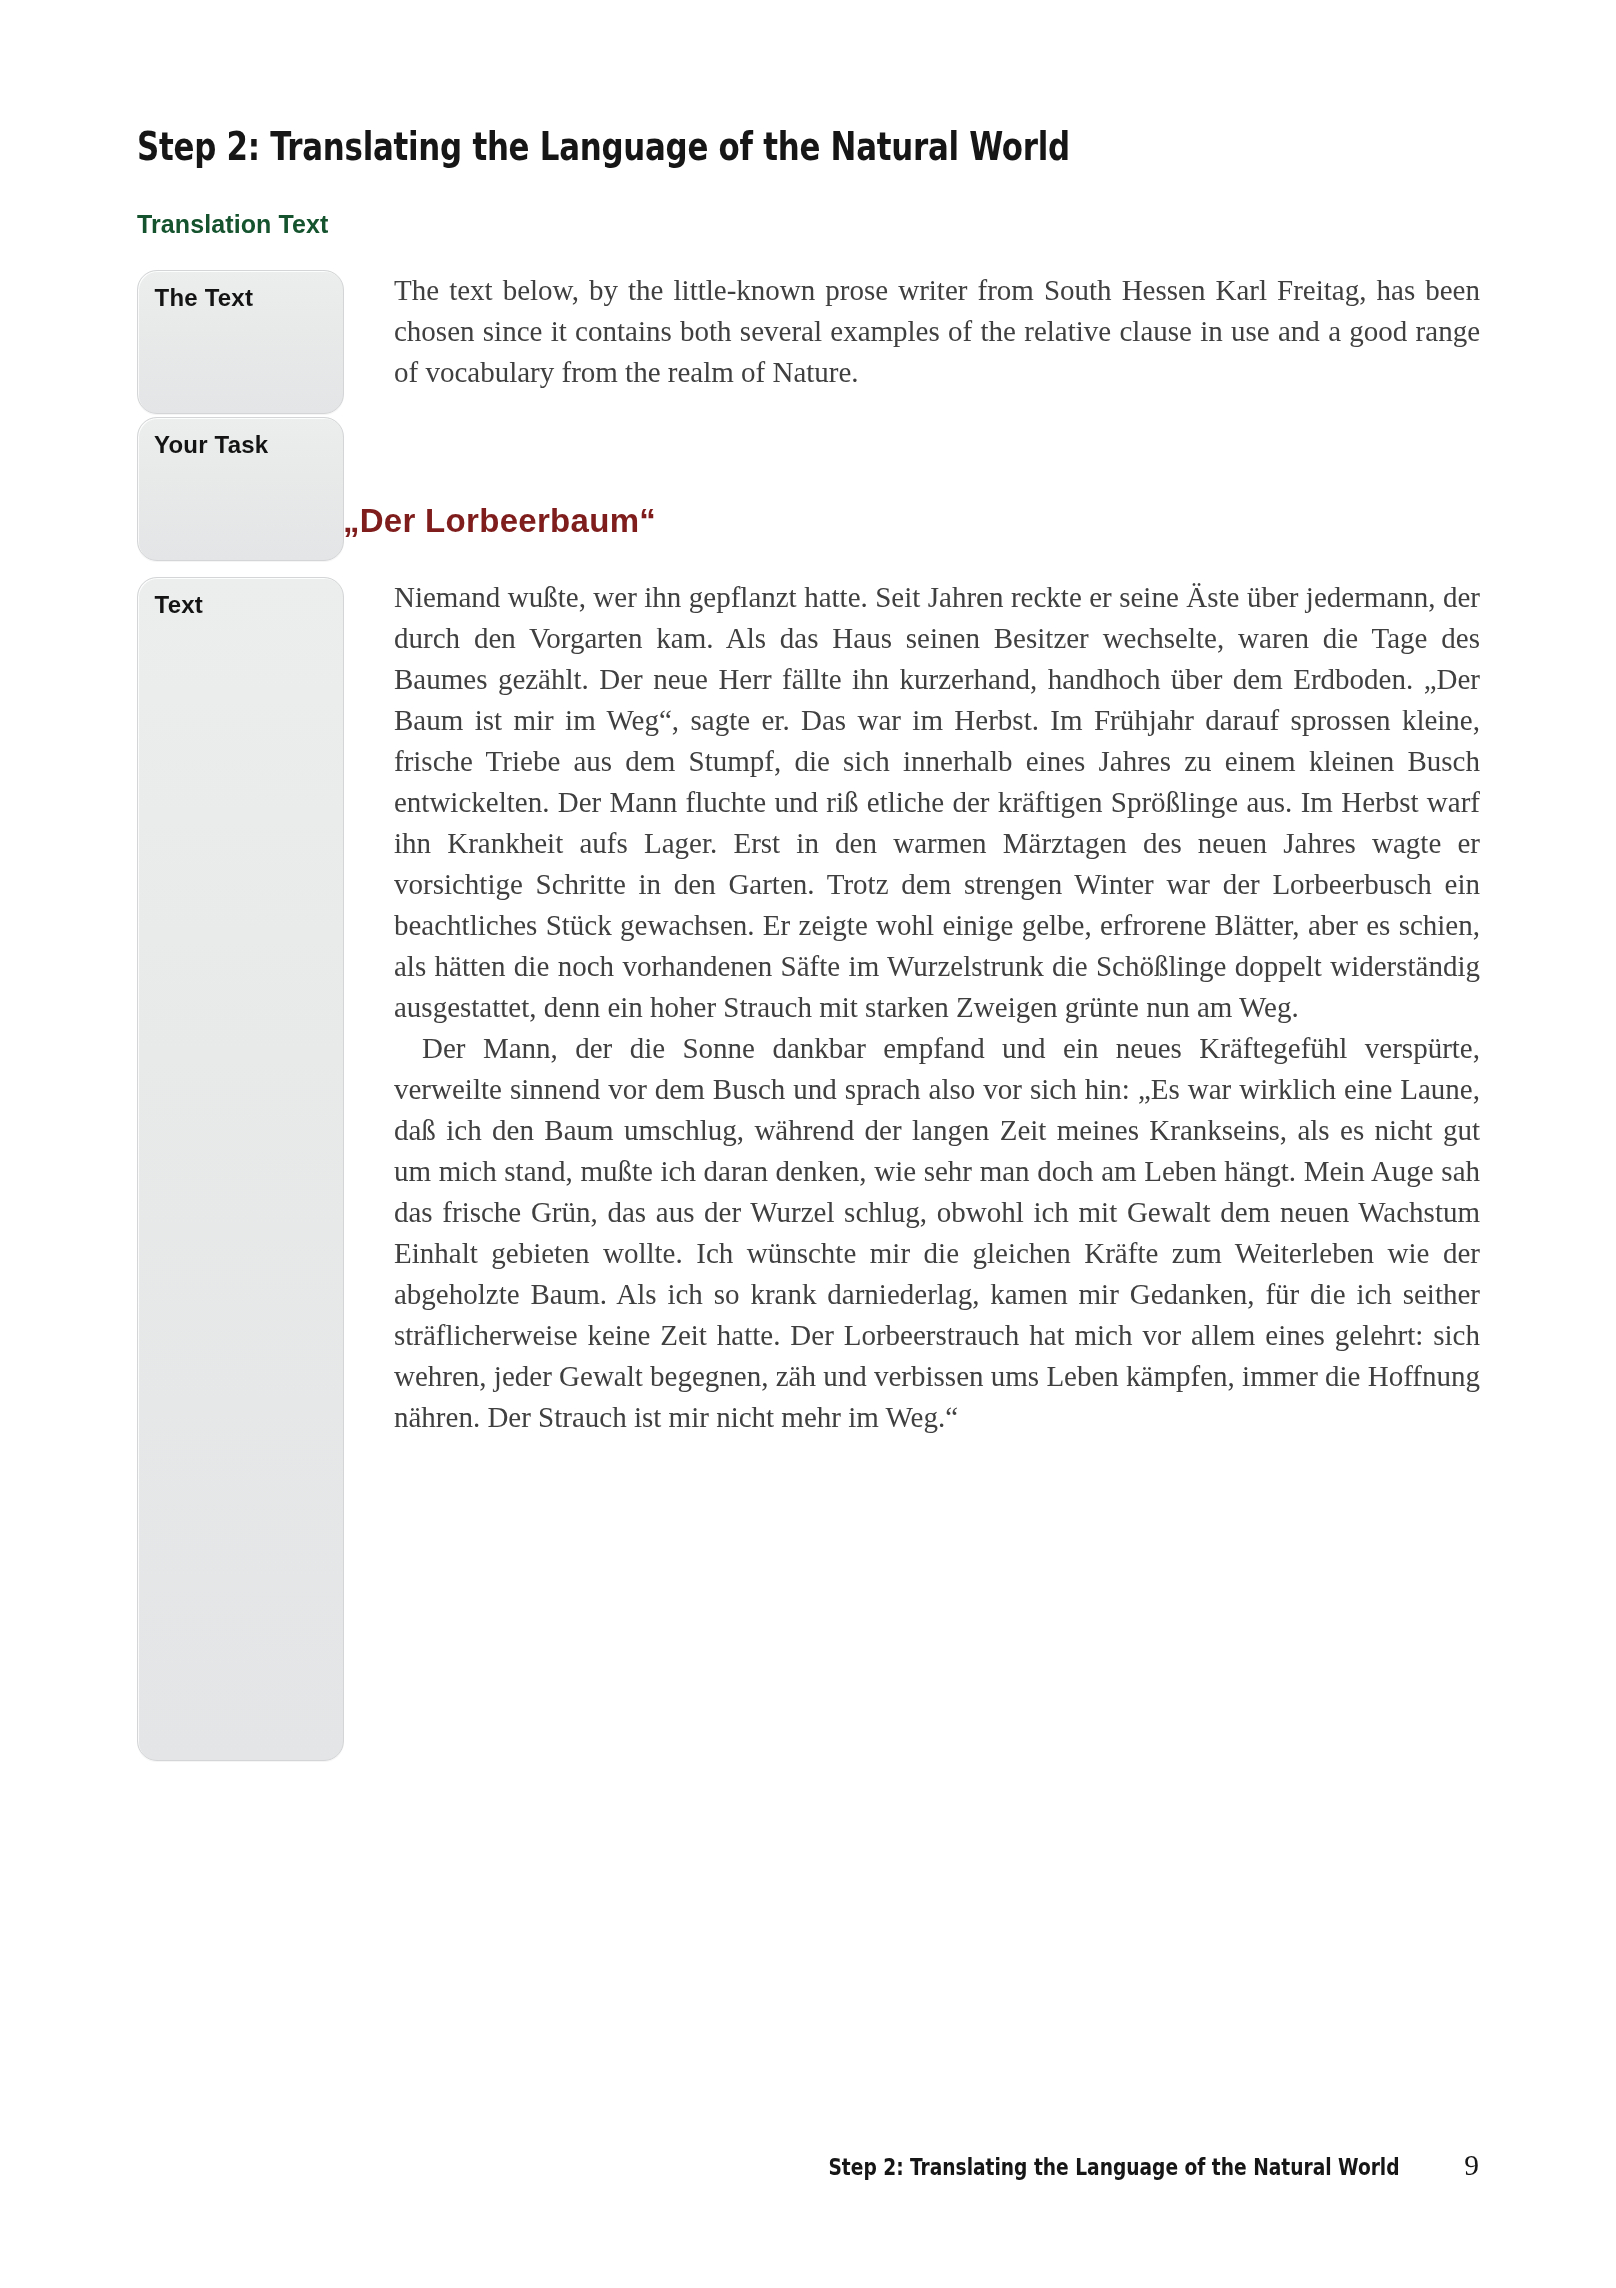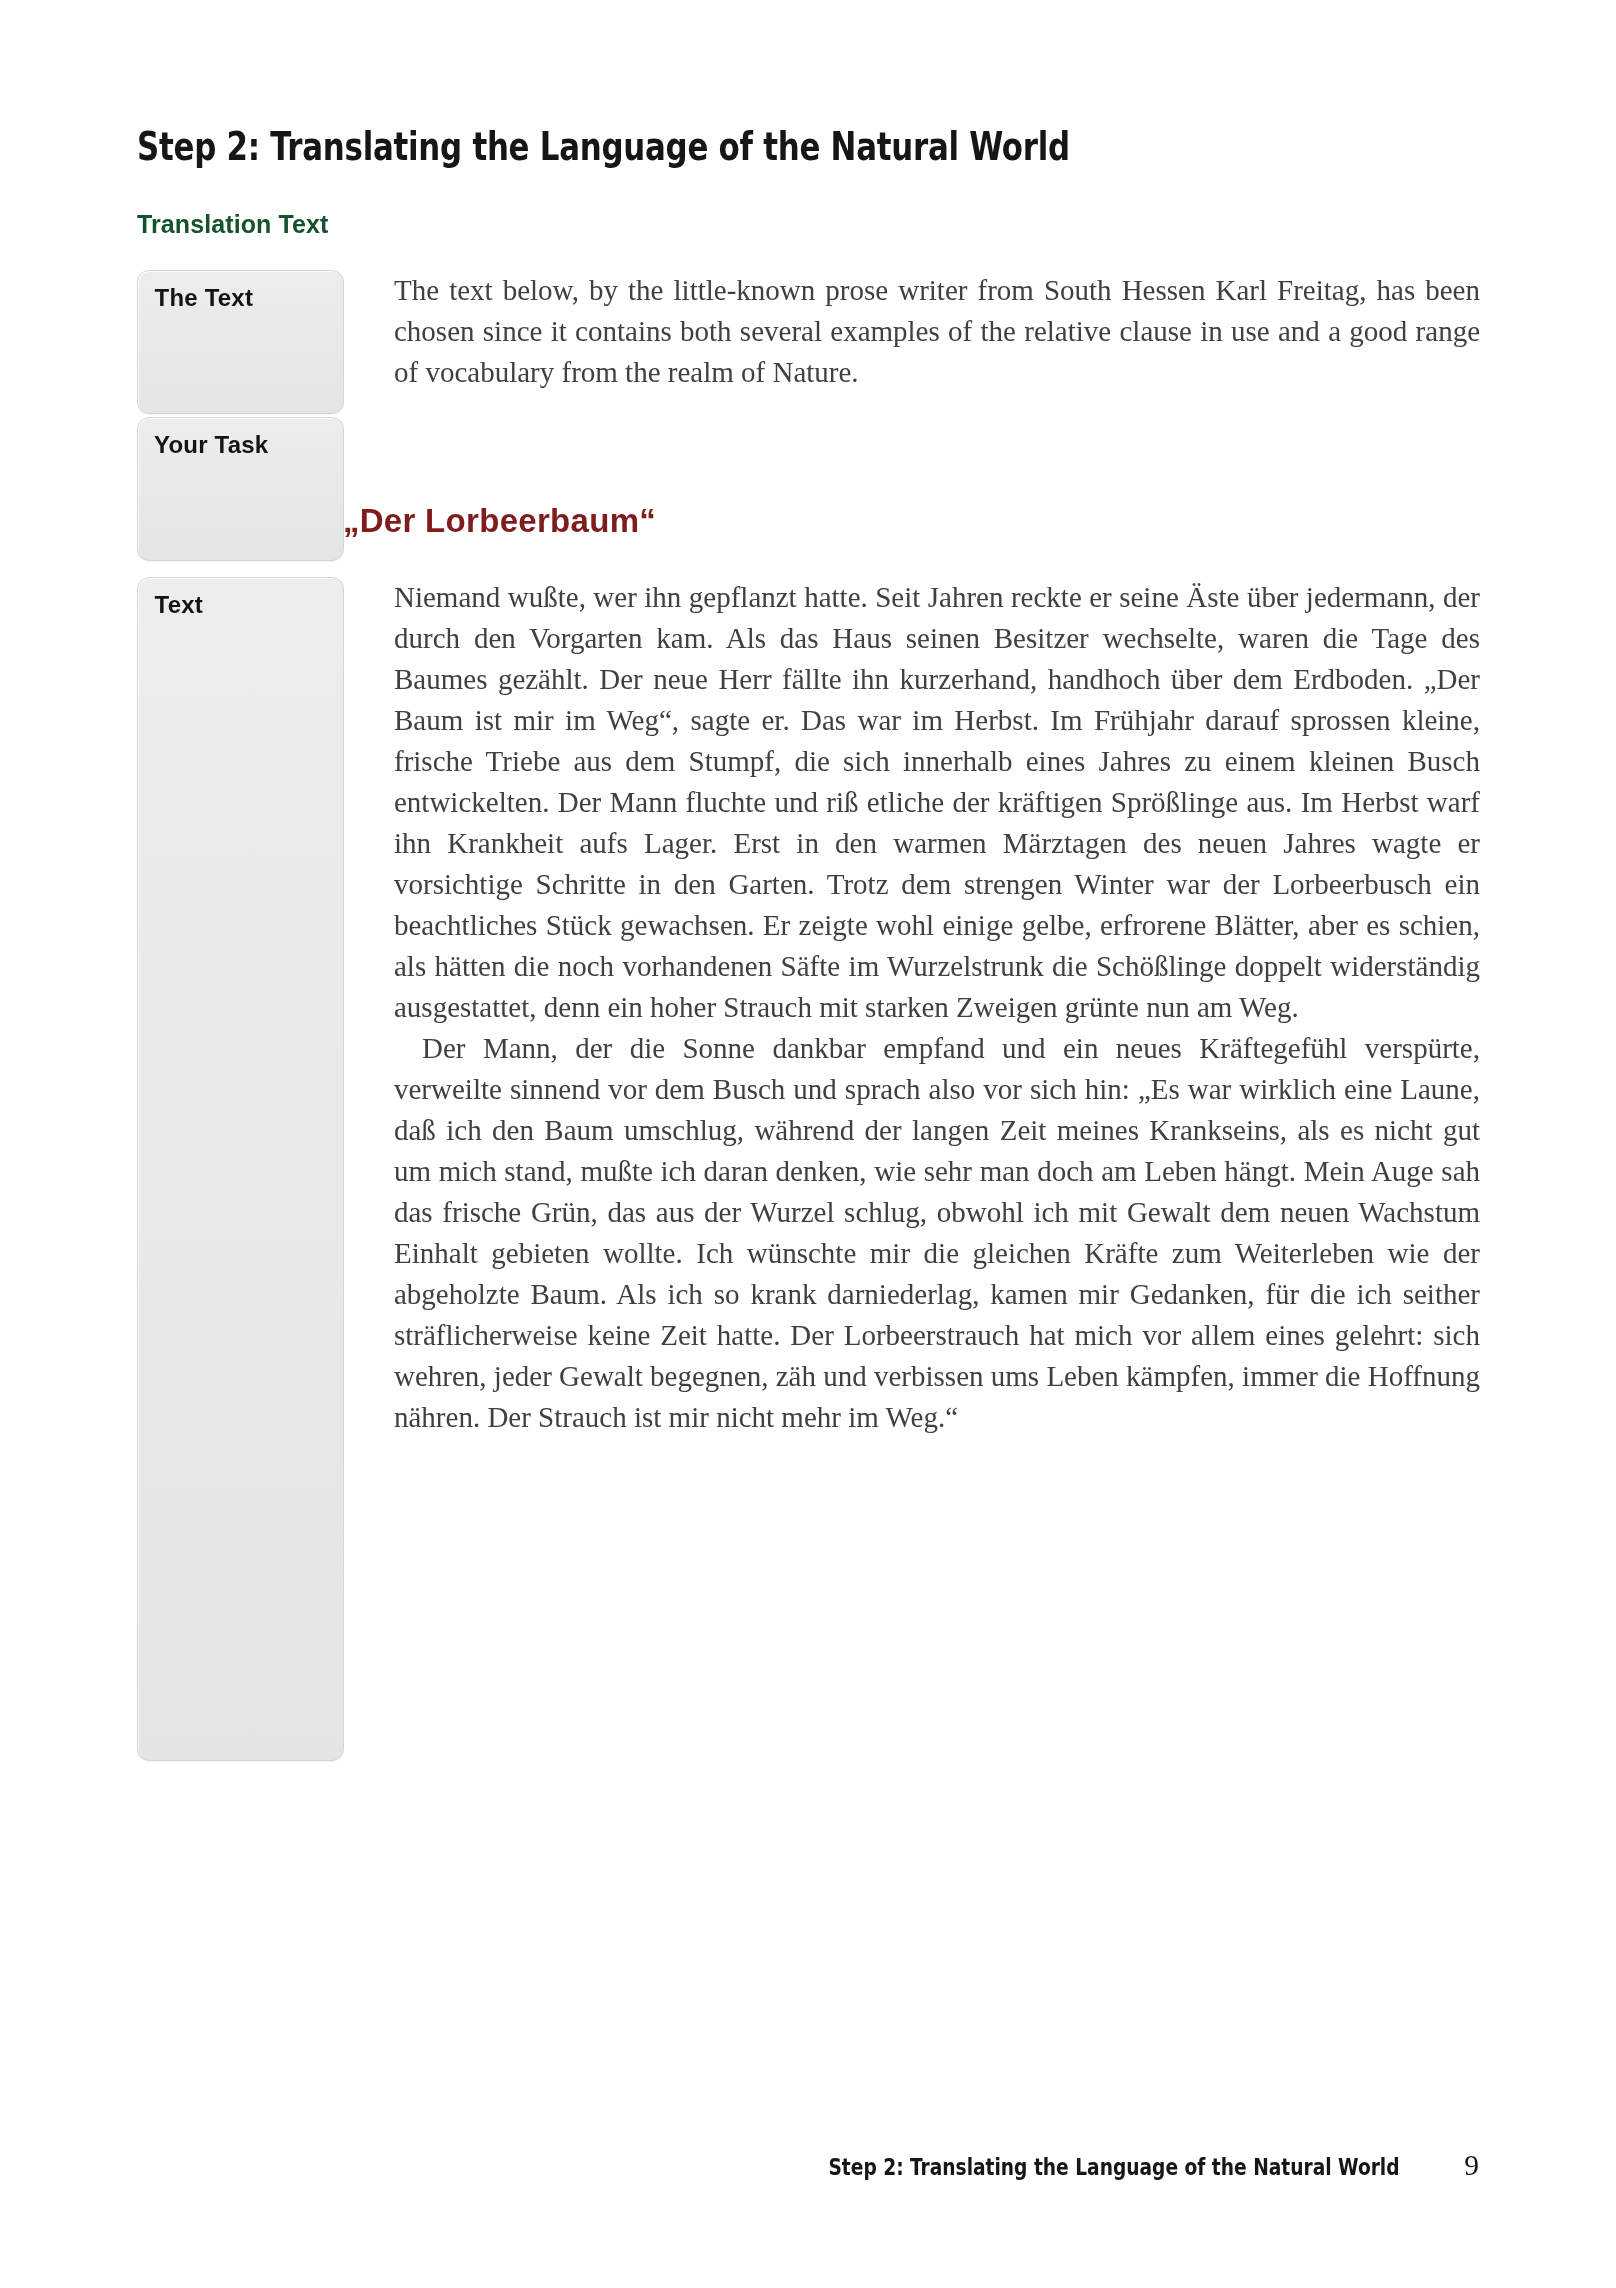--- a/index.html
+++ b/index.html
@@ -75,21 +75,21 @@
 
   
   .label-box {
     position: absolute;
     left: 0;
     top: 0;
     width: 207px;
     box-sizing: border-box;
     background: linear-gradient(180deg,#eceded 0%, #e8e9e9 40%, #e4e5e6 100%);
     border: 0.9px solid #d3d5d6;
-    border-radius: 12px;
+    border-radius: 20px;
     box-shadow: inset 0.9px 0.9px 0 rgba(255,255,255,0.85),
                 0 0.9px 0.9px rgba(0,0,0,0.045);
     padding: 13px 0 0 16.6px;
   }
   .label-box-text {
     font-family: "Liberation Sans", "DejaVu Sans", sans-serif;
     font-weight: 700;
     font-size: 24px;
     letter-spacing: 0.2px;
     color: #141414;

